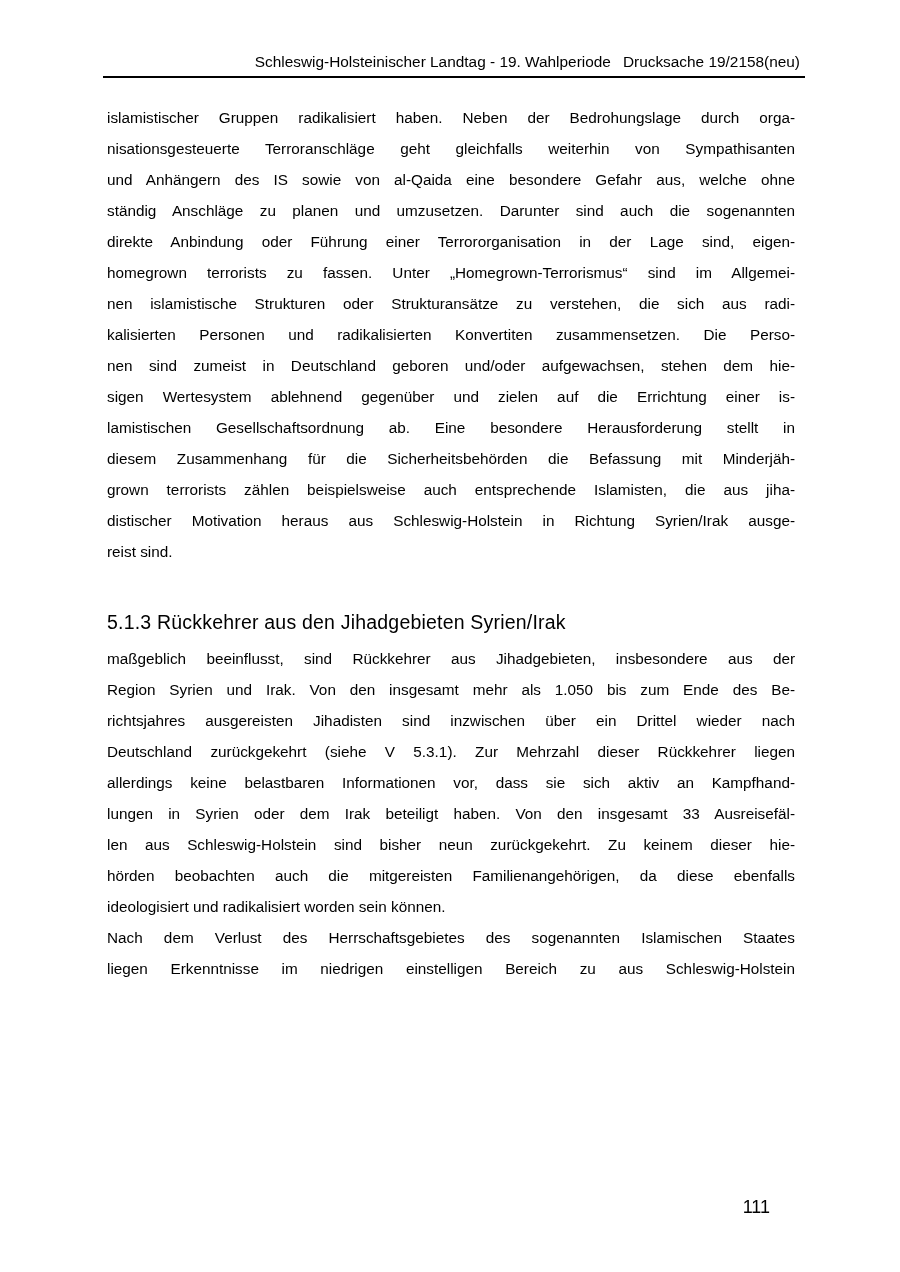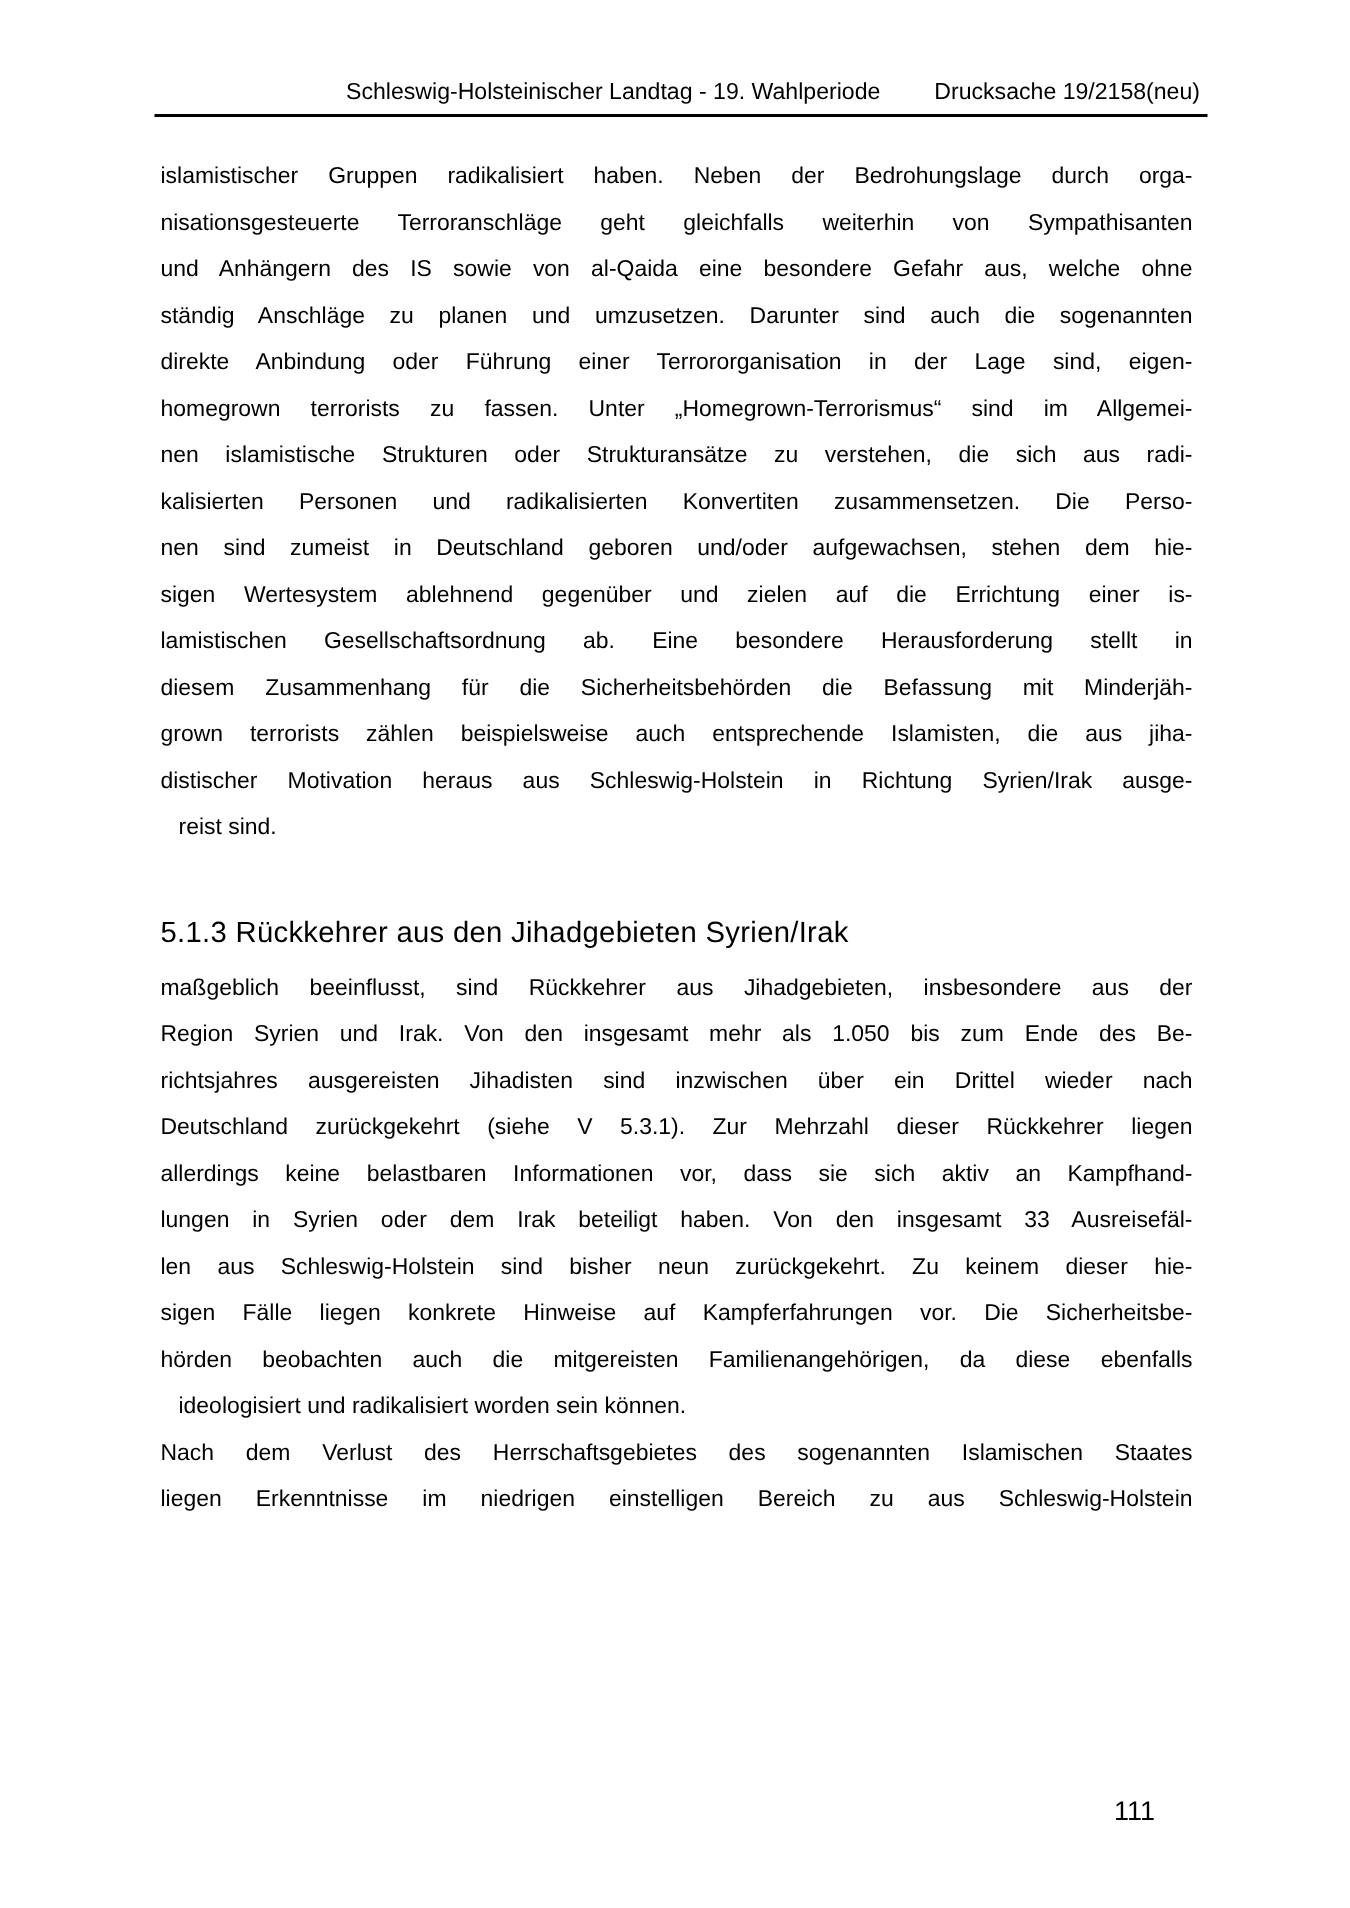--- a/index.html
+++ b/index.html
@@ -18,21 +18,21 @@
   }
   .header {
     position: absolute;
     top: 47px;
     left: 103px;
     width: 702px;
     box-sizing: border-box;
     display: flex;
     justify-content: flex-end;
     align-items: baseline;
-    gap: 36px;
+    gap: 12px;
     padding-right: 5px;
     font-size: 15.4px;
     line-height: 29px;
     border-bottom: 2px solid #000000;
     white-space: nowrap;
   }
   .body-text {
     position: absolute;
     top: 102px;
     left: 107px;
@@ -42,21 +42,20 @@
   }
   .para { margin: 0; }
   .para .line {
     height: 31px;
     overflow: hidden;
     text-align: justify;
     text-align-last: justify;
   }
   .para:not(.justify-all) .line:last-child {
     text-align-last: left;
-    margin-left: 12px;
   }
   .heading {
     font-size: 19.5px;
     font-weight: 400;
     line-height: 28px;
     margin: 41px 0 7px 0;
     letter-spacing: 0.2px;
   }
   .footer {
     position: absolute;
@@ -98,21 +97,20 @@
     <h2 class="heading">5.1.3 Rückkehrer aus den Jihadgebieten Syrien/Irak</h2>
 
     <div class="para">
         <div class="line">maßgeblich beeinflusst, sind Rückkehrer aus Jihadgebieten, insbesondere aus der</div>
         <div class="line">Region Syrien und Irak. Von den insgesamt mehr als 1.050 bis zum Ende des Be-</div>
         <div class="line">richtsjahres ausgereisten Jihadisten sind inzwischen über ein Drittel wieder nach</div>
         <div class="line">Deutschland zurückgekehrt (siehe V 5.3.1). Zur Mehrzahl dieser Rückkehrer liegen</div>
         <div class="line">allerdings keine belastbaren Informationen vor, dass sie sich aktiv an Kampfhand-</div>
         <div class="line">lungen in Syrien oder dem Irak beteiligt haben. Von den insgesamt 33 Ausreisefäl-</div>
         <div class="line">len aus Schleswig-Holstein sind bisher neun zurückgekehrt. Zu keinem dieser hie-</div>
-        <div class="line">sigen Fälle liegen konkrete Hinweise auf Kampferfahrungen vor. Die Sicherheitsbe-</div>
         <div class="line">hörden beobachten auch die mitgereisten Familienangehörigen, da diese ebenfalls</div>
         <div class="line">ideologisiert und radikalisiert worden sein können.</div>
       </div>
 
     <div class="para justify-all">
         <div class="line">Nach dem Verlust des Herrschaftsgebietes des sogenannten Islamischen Staates</div>
         <div class="line">liegen Erkenntnisse im niedrigen einstelligen Bereich zu aus Schleswig-Holstein</div>
       </div>
   </div>
 

